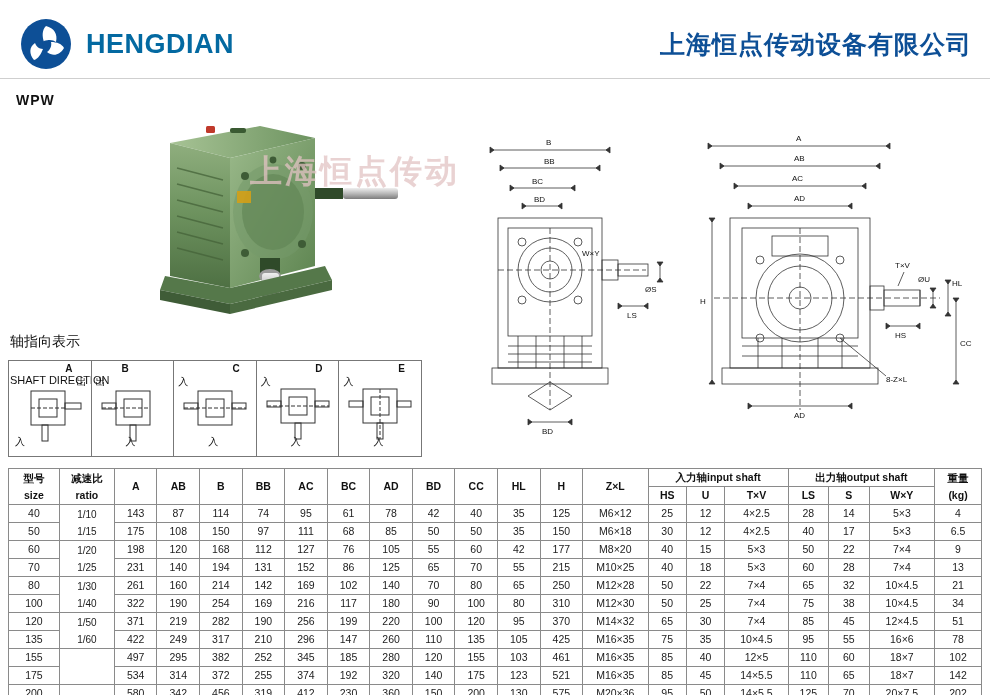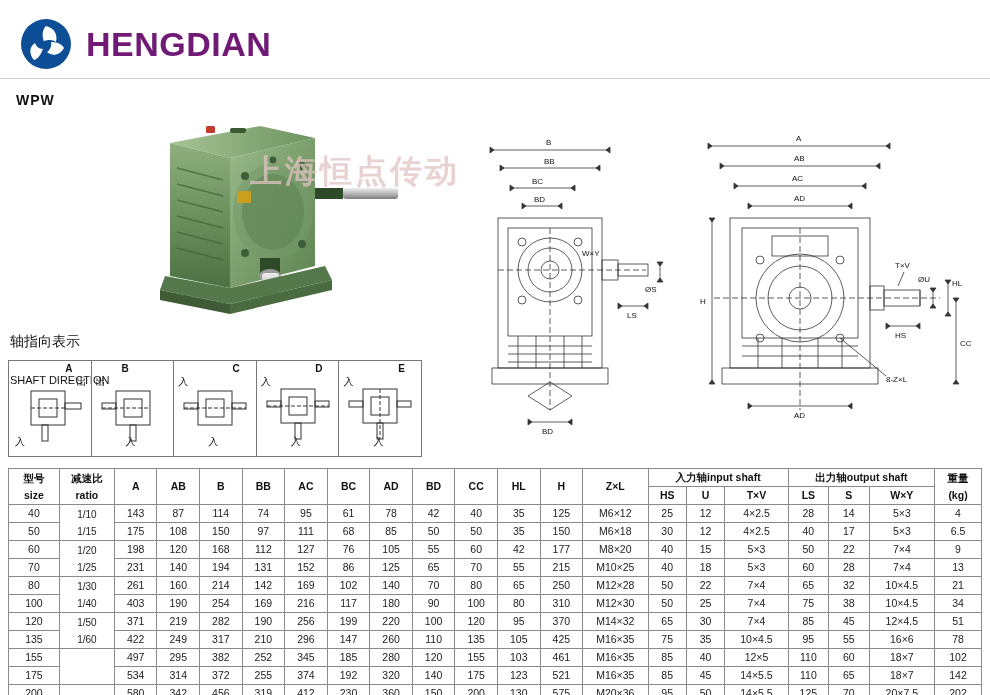--- a/index.html
+++ b/index.html
@@ -16,21 +16,21 @@
     position:relative;
     height:78px;
     border-bottom:1px solid #cfcfcf;
   }
   .logo-wrap{
     position:absolute;left:20px;top:18px;
     display:flex;align-items:center;gap:14px;
   }
   .logo-mark{width:52px;height:52px;}
   .brand-name{
-    font-size:34px;font-weight:bold;letter-spacing:.5px;color:#701a75;
+    font-size:27px;font-weight:bold;letter-spacing:.5px;color:#0369a1;
   }
   .company-cn{
     position:absolute;right:18px;top:28px;
     font-size:25px;font-weight:bold;color:#0d4f96;
     letter-spacing:1px;
   }
   
   .model-title{
     position:absolute;left:16px;top:92px;
     font-size:14px;font-weight:bold;letter-spacing:1px;
@@ -101,20 +101,21 @@
   <div class="logo-wrap">
     <svg class="logo-mark" viewBox="0 0 52 52">
       <circle cx="26" cy="26" r="25" fill="#0d4f96"></circle>
       <path d="M26 8 C34 10 38 16 36 24 C33 22 28 21 24 24 C22 18 22 12 26 8 Z" fill="#ffffff"></path>
       <path d="M44 30 C40 37 33 39 27 34 C30 32 32 28 31 24 C37 24 42 26 44 30 Z" fill="#ffffff"></path>
       <path d="M14 42 C9 36 9 29 15 25 C16 28 19 31 23 31 C21 36 18 41 14 42 Z" fill="#ffffff"></path>
       <circle cx="26" cy="26" r="3.4" fill="#0d4f96"></circle>
     </svg>
     <span class="brand-name">HENGDIAN</span>
   </div>
+  <div class="company-cn">上海恒点传动设备有限公司</div>
 </div>
 
 <div class="model-title">WPW</div>
 
 <svg class="photo" viewBox="0 0 330 215">
   <defs>
     <linearGradient id="gbody" x1="0" y1="0" x2="0" y2="1">
       <stop offset="0%" stop-color="#8fae7e"></stop>
       <stop offset="45%" stop-color="#6f9460"></stop>
       <stop offset="100%" stop-color="#4e7043"></stop>
@@ -566,21 +567,21 @@
         <td class="col-in">50</td>
         <td class="col-in">22</td>
         <td class="col-txv">7×4</td>
         <td class="col-out">65</td>
         <td class="col-out">32</td>
         <td class="col-wxy">10×4.5</td>
         <td class="col-wt">21</td>
       </tr>
       <tr>
         <td class="col-size">100</td>
-        <td class="col-n">403</td>
+        <td class="col-n">322</td>
         <td class="col-n">190</td>
         <td class="col-n">254</td>
         <td class="col-n">169</td>
         <td class="col-n">216</td>
         <td class="col-n">117</td>
         <td class="col-n">180</td>
         <td class="col-n">90</td>
         <td class="col-n">100</td>
         <td class="col-n">80</td>
         <td class="col-n">310</td>

